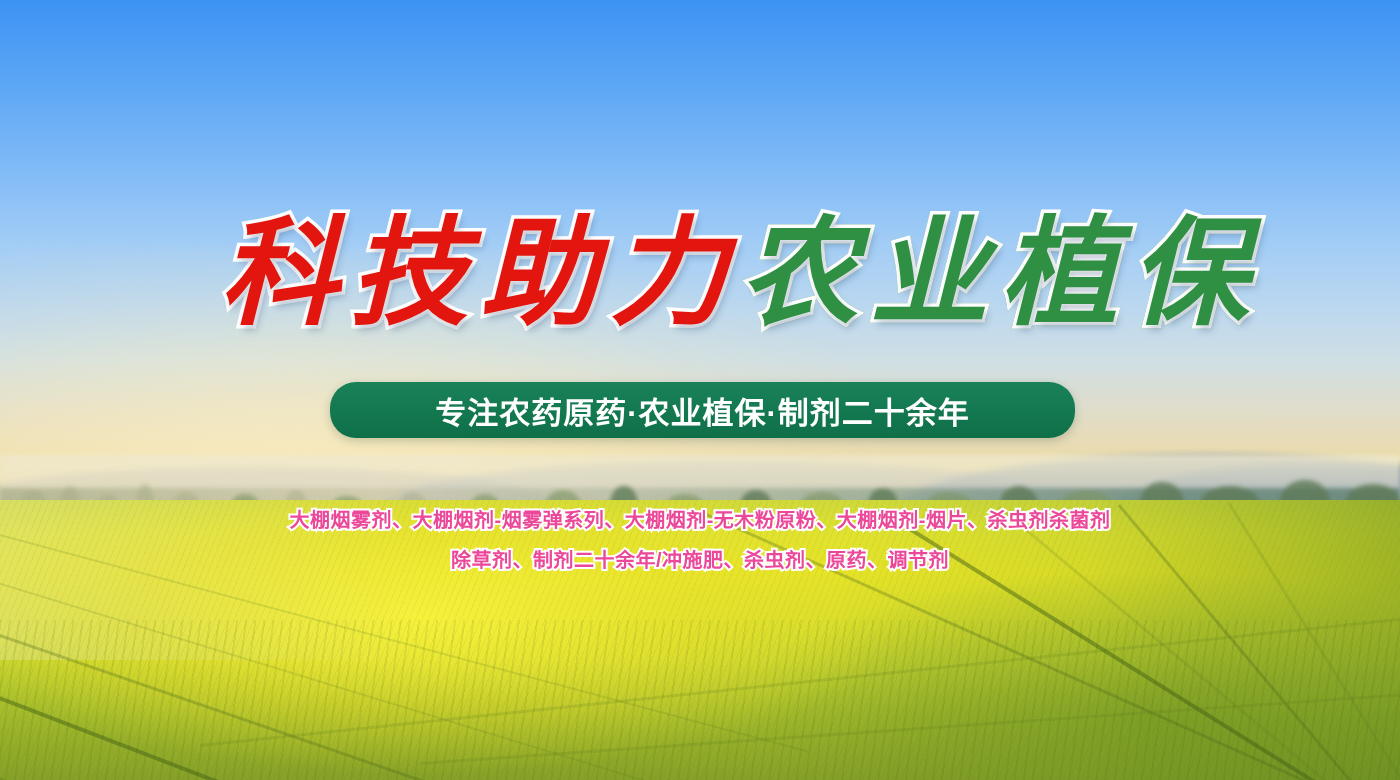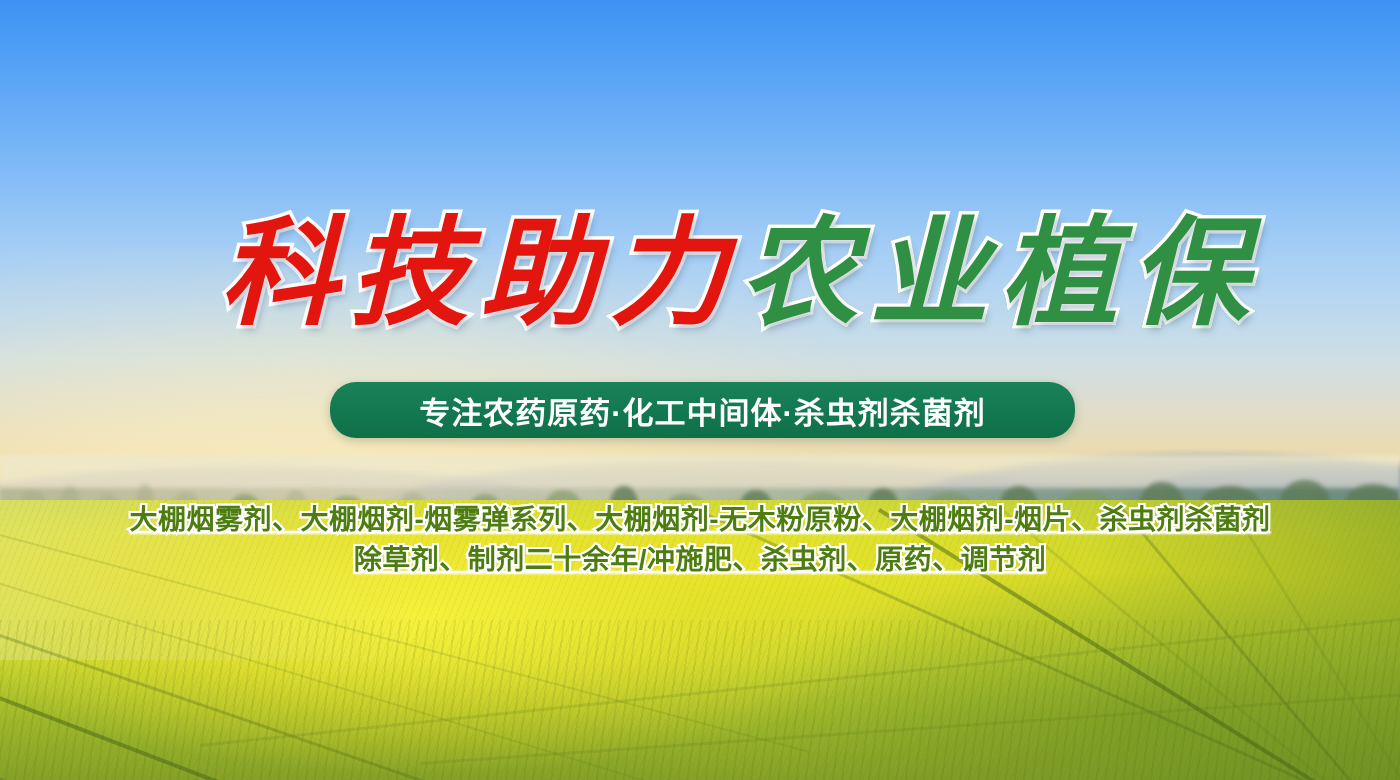--- a/index.html
+++ b/index.html
@@ -233,33 +233,32 @@
   }
 
   
   .products {
     position: absolute;
     left: 0; top: 500px;
     width: 1400px;
     text-align: center;
   }
   .product-line {
-    color: #4d7c0f;
-    font-size: 28px;
+    color: #ec4899;
+    font-size: 20px;
     font-weight: 700;
     line-height: 40px;
     white-space: nowrap;
     letter-spacing: 0.5px;
     -webkit-text-stroke: 4px #ffffff;
     paint-order: stroke fill;
     text-shadow:
       0 0 2px rgba(255,255,255,0.9),
       0 1px 2px rgba(255,255,255,0.8);
     font-family: "Liberation Sans", "DejaVu Sans", sans-serif;
-    text-decoration: underline;
   }
 </style>
 </head>
 <body>
 
 <div class="banner">
 
   <div class="sky"></div>
   <div class="sky-glow"></div>
 
@@ -323,21 +322,21 @@
     <div class="furrow soft" style="left:420px;  top:262px; width:1100px; height:3px; transform: rotate(-4deg);"></div>
 
     <div class="field-shade-bottom"></div>
   </div>
 
   <div class="headline">
     <span class="hl-red">科技助力</span><span class="hl-green">农业植保</span>
   </div>
 
   <div class="pill">
-    <div class="pill-text">专注农药原药·化工中间体·杀虫剂杀菌剂</div>
+    <div class="pill-text">专注农药原药·农业植保·制剂二十余年</div>
   </div>
 
   <div class="products">
     <div class="product-line">大棚烟雾剂、大棚烟剂-烟雾弹系列、大棚烟剂-无木粉原粉、大棚烟剂-烟片、杀虫剂杀菌剂</div>
     <div class="product-line">除草剂、制剂二十余年/冲施肥、杀虫剂、原药、调节剂</div>
   </div>
 
 </div>
 
 </body></html>

